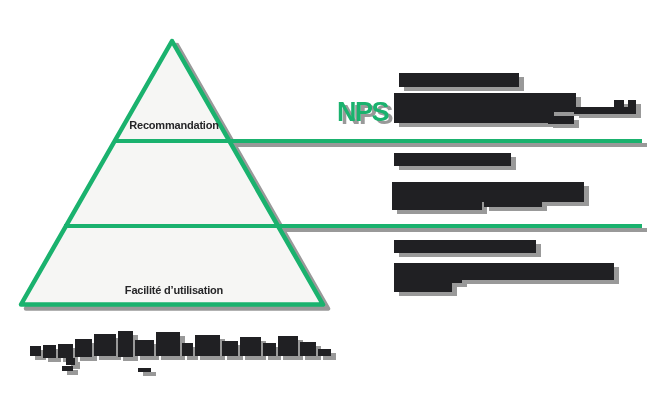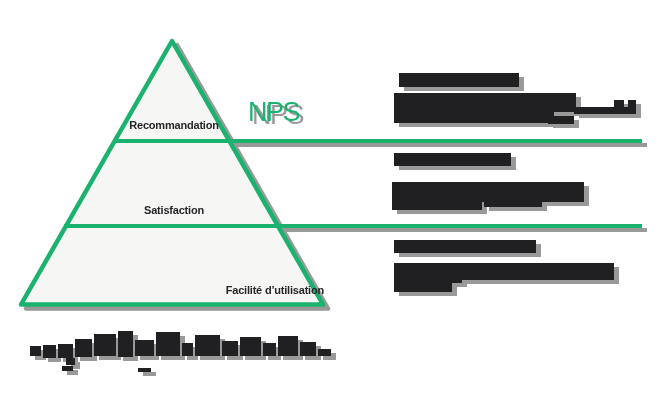--- a/index.html
+++ b/index.html
@@ -22,24 +22,24 @@
   .pyr-shape{fill:var(--pyramid-fill);stroke:var(--accent-green);stroke-width:4.5;stroke-linejoin:round;}
   .green-line{fill:var(--accent-green);}
   .dark{fill:var(--redacted-dark);}
   .lvl-label{
     position:absolute;left:24px;width:300px;text-align:center;
     font-size:11px;font-weight:bold;letter-spacing:-0.2px;
     color:#262628;line-height:1.1;
   }
   .lvl-recommandation{top:119px;}
   .lvl-satisfaction{top:204px;}
-  .lvl-facilite{top:284px;text-align:right;}
+  .lvl-facilite{top:284px;}
   .metric-label{
-    position:absolute;left:248px;width:150px;text-align:left;
-    font-weight:normal;font-size:27px;line-height:1;letter-spacing:-1.5px;
+    position:absolute;left:238px;width:150px;text-align:right;
+    font-weight:bold;font-size:27px;line-height:1;letter-spacing:-1.5px;
     color:var(--accent-green);
     filter:drop-shadow(4px 3px 0 rgba(0,0,0,0.40));
   }
   .metric-nps{top:99px;}
   .metric-csat{top:182px;}
   .metric-ces{top:264px;}
 </style>
 </head>
 <body>
 
@@ -93,18 +93,17 @@
       <rect class="dark" x="263" y="343" width="13" height="13"></rect>
       <rect class="dark" x="278" y="336" width="20" height="20"></rect>
       <rect class="dark" x="300" y="342" width="16" height="14"></rect>
       <rect class="dark" x="318" y="349" width="13" height="7"></rect>
       <rect class="dark" x="62" y="366" width="11" height="5"></rect>
       <rect class="dark" x="138" y="368" width="13" height="4"></rect>
     </g>
   </svg>
 
   <div class="lvl-label lvl-recommandation">Recommandation</div>
-  <div class="lvl-label lvl-satisfaction">Satisfaction</div>
   <div class="lvl-label lvl-facilite">Facilité d’utilisation</div>
 
   <div class="metric-label metric-nps">NPS</div>
 
 </div>
 
 </body></html>

